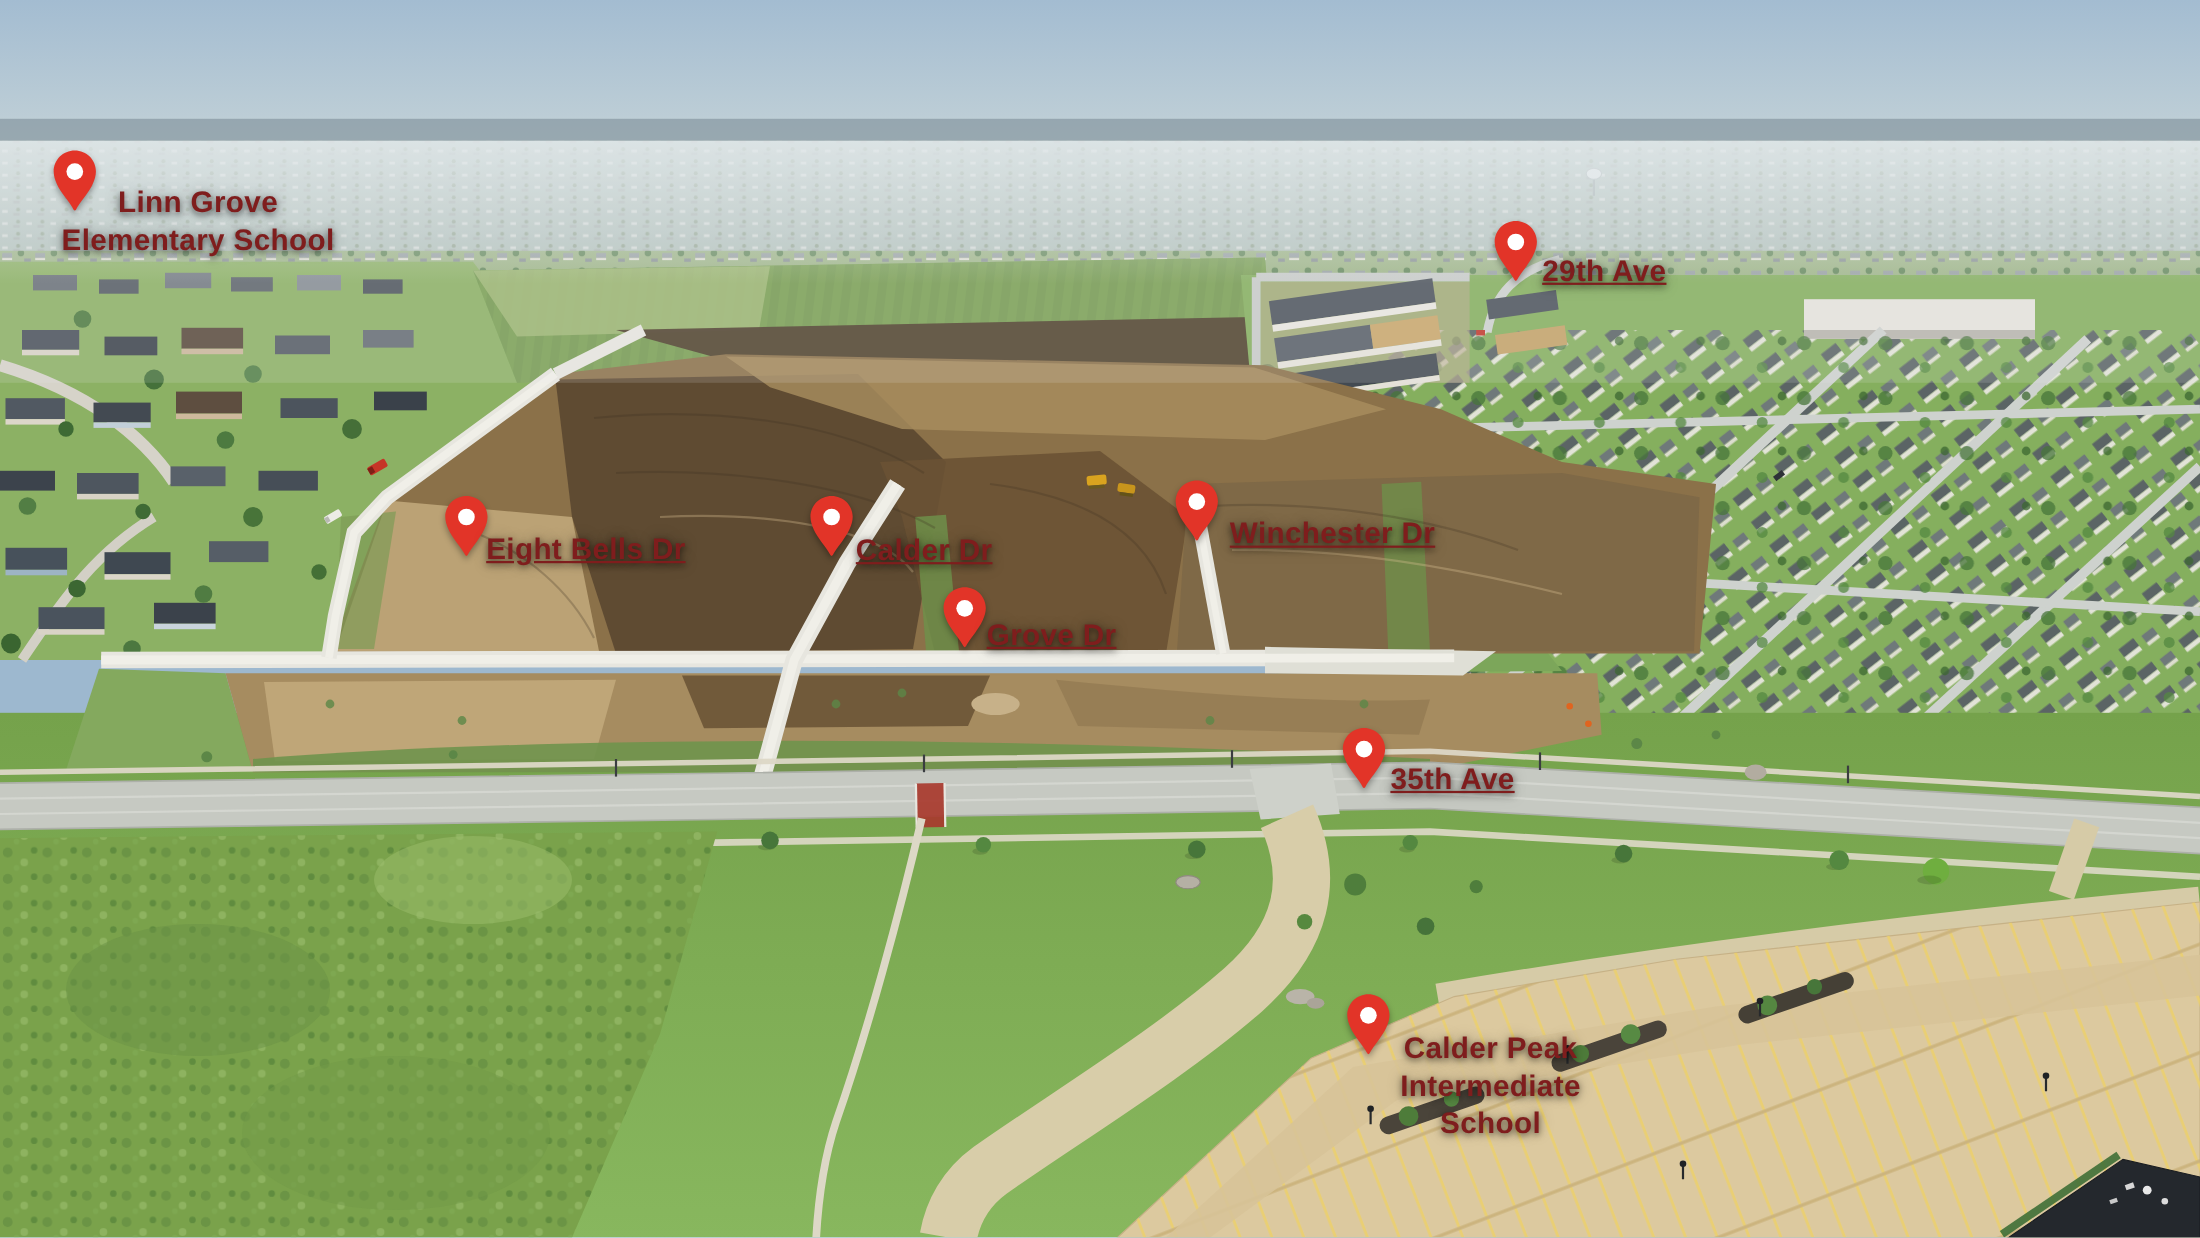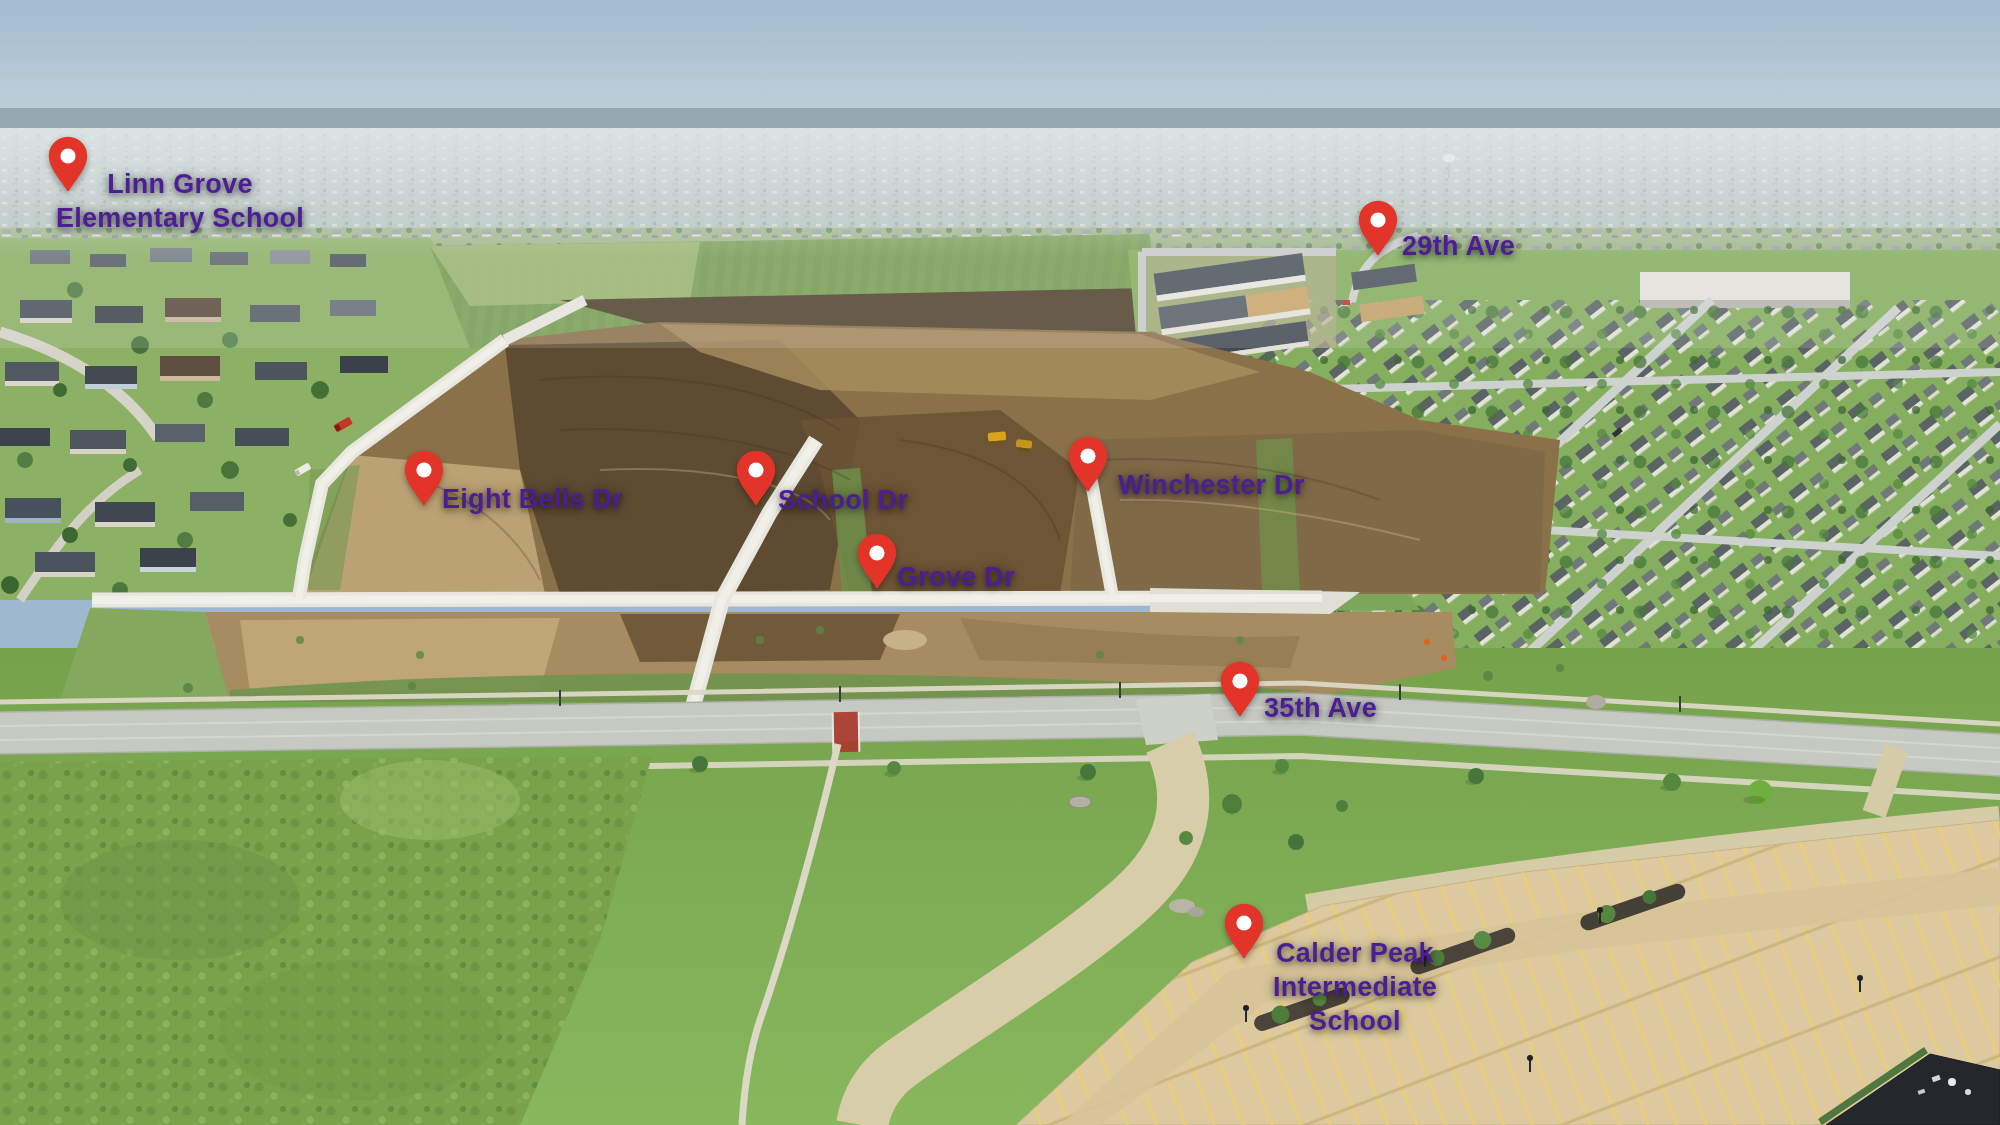--- a/index.html
+++ b/index.html
@@ -2,25 +2,25 @@
 <html><head>
 <meta charset="utf-8">
 <style>
   html,body{margin:0;padding:0;}
   body{width:2000px;height:1125px;overflow:hidden;font-family:"Liberation Sans",sans-serif;}
   .stage{position:relative;width:2000px;height:1125px;background:#9db8cf;}
   svg.scene{position:absolute;left:0;top:0;width:2000px;height:1125px;display:block;}
   .marker{position:absolute;width:0;height:0;}
   .pin{position:absolute;left:-20px;top:-57px;width:40px;height:57px;
        filter:drop-shadow(0 3px 3px rgba(0,0,0,.35));}
-  .pin-label{position:absolute;font-size:27px;font-weight:700;color:#4c1d95;
+  .pin-label{position:absolute;font-size:27px;font-weight:700;color:#7f1d1d;
        line-height:34px;white-space:pre-line;letter-spacing:.3px;
        text-shadow:0 2px 6px rgba(0,0,0,.55),0 0 14px rgba(0,0,0,.28);}
   .center{text-align:center;}
-  .nowrap{white-space:nowrap;}
+  .nowrap{white-space:nowrap;text-decoration:underline;}
 </style>
 </head>
 <body>
 
 <div class="stage">
 
 <svg class="scene" viewBox="0 0 2000 1125" preserveAspectRatio="none">
   <defs>
     <linearGradient id="sky" x1="0" y1="0" x2="0" y2="1">
       <stop offset="0" stop-color="#a3bcd1"></stop>
@@ -445,21 +445,21 @@
     <circle cx="20" cy="20" r="7.6" fill="#ffffff"></circle>
   </svg>
   <div class="pin-label nowrap" style="left:18px;top:-25px">Eight Bells Dr</div>
 </div>
 
 <div class="marker" style="left:756px;top:507px">
   <svg class="pin" viewBox="0 0 40 57">
     <path d="M20 .8 C9.4 .8 .8 9.3 .8 19.8 C.8 27.1 5.2 35.2 10.6 42.4 C14.2 47.2 17.3 51.2 18.9 54.6 C19.4 55.6 20.6 55.6 21.1 54.6 C22.7 51.2 25.8 47.2 29.4 42.4 C34.8 35.2 39.2 27.1 39.2 19.8 C39.2 9.3 30.6 .8 20 .8 Z" fill="#e23428"></path>
     <circle cx="20" cy="20" r="7.6" fill="#ffffff"></circle>
   </svg>
-  <div class="pin-label nowrap" style="left:22px;top:-24px">School Dr</div>
+  <div class="pin-label nowrap" style="left:22px;top:-24px">Calder Dr</div>
 </div>
 
 <div class="marker" style="left:1088px;top:493px">
   <svg class="pin" viewBox="0 0 40 57">
     <path d="M20 .8 C9.4 .8 .8 9.3 .8 19.8 C.8 27.1 5.2 35.2 10.6 42.4 C14.2 47.2 17.3 51.2 18.9 54.6 C19.4 55.6 20.6 55.6 21.1 54.6 C22.7 51.2 25.8 47.2 29.4 42.4 C34.8 35.2 39.2 27.1 39.2 19.8 C39.2 9.3 30.6 .8 20 .8 Z" fill="#e23428"></path>
     <circle cx="20" cy="20" r="7.6" fill="#ffffff"></circle>
   </svg>
   <div class="pin-label nowrap" style="left:30px;top:-25px">Winchester Dr</div>
 </div>
 

